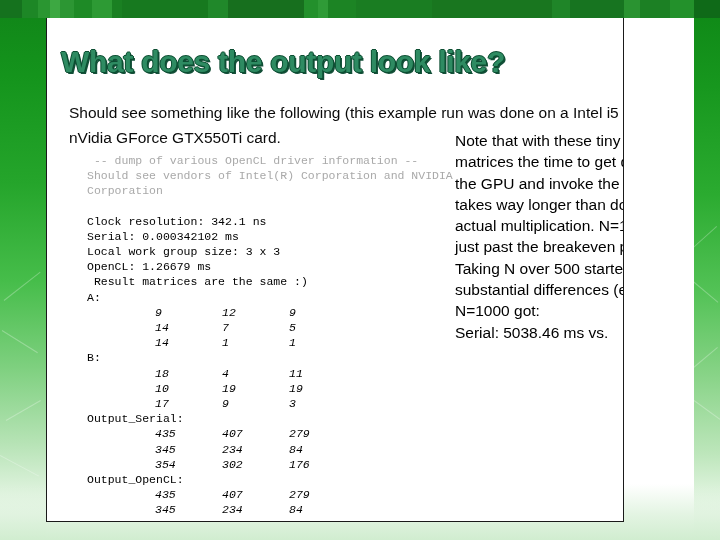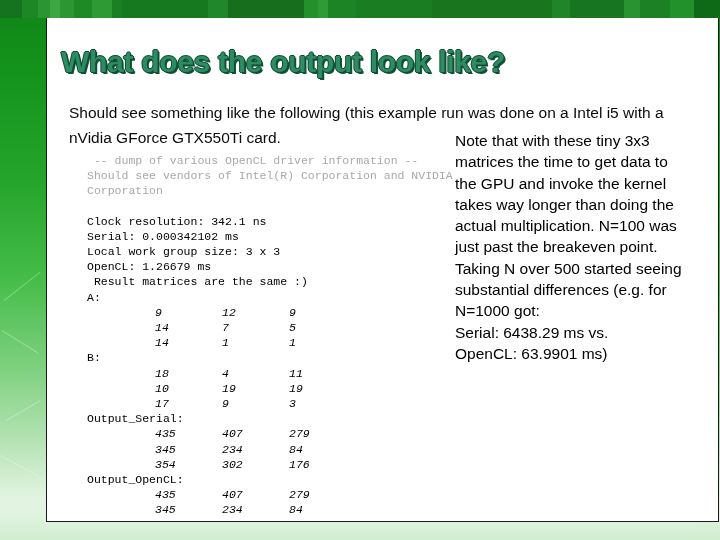--- a/index.html
+++ b/index.html
@@ -79,21 +79,21 @@
     background: rgba(255,255,255,0.28);
     height: 1px;
     transform-origin: left center;
   }
 
   
   .content-card {
     position: absolute;
     left: 46px;
     top: 18px;
-    width: 673px;
+    width: 578px;
     height: 504px;
     background: #ffffff;
     border: 1px solid #1a1a1a;
     border-top: none;
     overflow: hidden;
   }
 
   
   .slide-title {
     position: absolute;
@@ -205,16 +205,16 @@
   <div class="border-bottom"></div>
 
   <div class="content-card">
 
     <h1 class="slide-title">What does the output look like?</h1>
 
     <p class="intro">Should see something like the following (this example run was done on a Intel i5 with a nVidia GForce GTX550Ti card.</p>
 
     <div class="console" id="console-block"><span class="row dim"> -- dump of various OpenCL driver information --</span><span class="row dim">Should see vendors of Intel(R) Corporation and NVIDIA</span><span class="row dim">Corporation</span><span class="gap"></span><span class="row">Clock resolution: 342.1 ns</span><span class="row">Serial: 0.000342102 ms</span><span class="row">Local work group size: 3 x 3</span><span class="row">OpenCL: 1.26679 ms</span><span class="row"> Result matrices are the same :)</span><span class="row">A:</span><span class="mrow"><span class="lead"></span><span class="c">9</span><span class="c">12</span><span class="c">9</span></span><span class="mrow"><span class="lead"></span><span class="c">14</span><span class="c">7</span><span class="c">5</span></span><span class="mrow"><span class="lead"></span><span class="c">14</span><span class="c">1</span><span class="c">1</span></span><span class="row">B:</span><span class="mrow"><span class="lead"></span><span class="c">18</span><span class="c">4</span><span class="c">11</span></span><span class="mrow"><span class="lead"></span><span class="c">10</span><span class="c">19</span><span class="c">19</span></span><span class="mrow"><span class="lead"></span><span class="c">17</span><span class="c">9</span><span class="c">3</span></span><span class="row">Output_Serial:</span><span class="mrow"><span class="lead"></span><span class="c">435</span><span class="c">407</span><span class="c">279</span></span><span class="mrow"><span class="lead"></span><span class="c">345</span><span class="c">234</span><span class="c">84</span></span><span class="mrow"><span class="lead"></span><span class="c">354</span><span class="c">302</span><span class="c">176</span></span><span class="row">Output_OpenCL:</span><span class="mrow"><span class="lead"></span><span class="c">435</span><span class="c">407</span><span class="c">279</span></span><span class="mrow"><span class="lead"></span><span class="c">345</span><span class="c">234</span><span class="c">84</span></span><span class="mrow"><span class="lead"></span><span class="c">354</span><span class="c">302</span><span class="c">176</span></span></div>
 
-    <div class="note" id="note-block"><span>Note that with these tiny 3x3 matrices the time to get data to the GPU and invoke the kernel takes way longer than doing the actual multiplication. N=100 was just past the breakeven point. Taking N over 500 started seeing substantial differences (e.g. for N=1000 got:</span><br><span>Serial: 6438.29 ms  vs.</span><br><span>OpenCL: 63.9901 ms)</span></div>
+    <div class="note" id="note-block"><span>Note that with these tiny 3x3 matrices the time to get data to the GPU and invoke the kernel takes way longer than doing the actual multiplication. N=100 was just past the breakeven point. Taking N over 500 started seeing substantial differences (e.g. for N=1000 got:</span><br><span>Serial: 5038.46 ms  vs.</span><br></div>
 
   </div>
 </div>
 
 </body></html>

